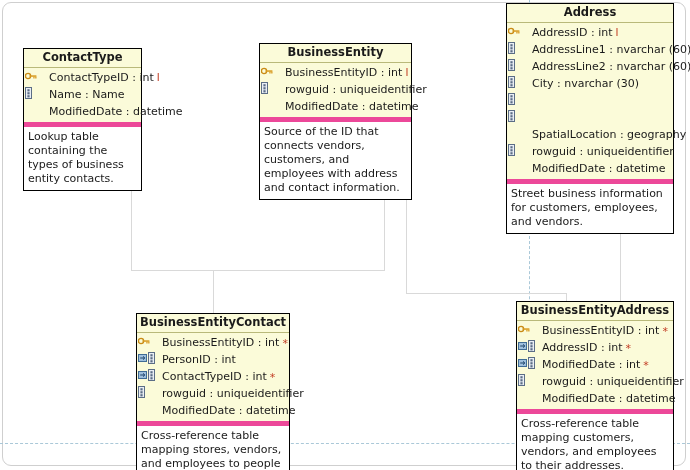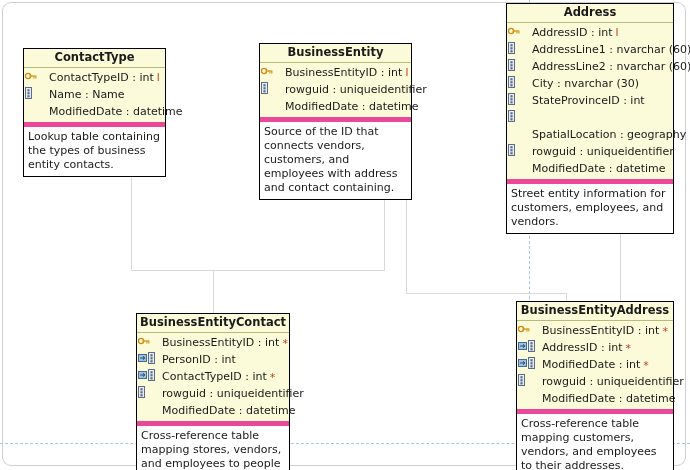--- a/index.html
+++ b/index.html
@@ -125,21 +125,21 @@
       <div class="conn h" style="left: 131px; top: 270px; width: 82px; background: rgb(217, 217, 217);"></div>
       <div class="conn v" style="left: 213px; top: 270px; height: 43px; background: rgb(217, 217, 217);"></div>
       <div class="conn v" style="left: 384px; top: 165px; height: 105px; background: rgb(217, 217, 217);"></div>
       <div class="conn h" style="left: 213px; top: 270px; width: 172px; background: rgb(217, 217, 217);"></div>
       <div class="conn v" style="left: 406px; top: 165px; height: 128px; background: rgb(217, 217, 217);"></div>
       <div class="conn h" style="left: 406px; top: 293px; width: 160px; background: rgb(217, 217, 217);"></div>
       <div class="conn v" style="left: 566px; top: 293px; height: 9px; background: rgb(217, 217, 217);"></div>
       <div class="conn v" style="left: 620px; top: 188px; height: 114px; background: rgb(217, 217, 217);"></div>
     </div>
   <div id="entities">
-      <div class="entity" style="left: 23px; top: 48px; width: 143px; background: rgb(251, 251, 217); border-color: rgb(0, 0, 0);">
+      <div class="entity" style="left: 23px; top: 48px; width: 119px; background: rgb(251, 251, 217); border-color: rgb(0, 0, 0);">
         <div class="entity-title">ContactType</div>
         <div class="attr-list">
           <div class="attr">
             <span class="icon-slot">
               <span class="ic"><svg width="12" height="10" viewBox="0 0 12 10">
                   <circle cx="3" cy="5" r="2.6" fill="none" stroke="#c98a14" stroke-width="1.4"></circle>
                   <rect x="4.6" y="4.3" width="6.8" height="1.5" fill="#d79a20"></rect>
                   <rect x="8.3" y="5.7" width="1.3" height="1.8" fill="#d79a20"></rect>
                   <rect x="10.2" y="5.7" width="1.3" height="1.8" fill="#d79a20"></rect>
                 </svg></span>
@@ -193,21 +193,21 @@
             </span>
             <span class="attr-text">rowguid : uniqueidentifier</span>
           </div>
           <div class="attr">
             <span class="icon-slot">
               <span class="ic"></span>
             </span>
             <span class="attr-text">ModifiedDate : datetime</span>
           </div>
         </div>
-        <div class="desc">Source of the ID that connects vendors, customers, and employees with address and contact containing.</div>
+        <div class="desc">Source of the ID that connects vendors, customers, and employees with address and contact information.</div>
       </div>
       <div class="entity" style="left: 506px; top: 3px; width: 168px; background: #fca5a5; border-color: rgb(0, 0, 0);">
         <div class="entity-title">Address</div>
         <div class="attr-list">
           <div class="attr">
             <span class="icon-slot">
               <span class="ic"><svg width="12" height="10" viewBox="0 0 12 10">
                   <circle cx="3" cy="5" r="2.6" fill="none" stroke="#c98a14" stroke-width="1.4"></circle>
                   <rect x="4.6" y="4.3" width="6.8" height="1.5" fill="#d79a20"></rect>
                   <rect x="8.3" y="5.7" width="1.3" height="1.8" fill="#d79a20"></rect>
@@ -252,21 +252,20 @@
           </div>
           <div class="attr">
             <span class="icon-slot">
               <span class="ic"><svg width="7" height="12" viewBox="0 0 7 12">
                   <rect x="0.5" y="0.5" width="6" height="11" fill="#e9eef5" stroke="#5b6d86" stroke-width="1"></rect>
                   <rect x="2.4" y="2.2" width="2.2" height="2.2" fill="#5b6d86"></rect>
                   <rect x="2.4" y="5.2" width="2.2" height="2.2" fill="#5b6d86"></rect>
                   <rect x="2.4" y="8.2" width="2.2" height="2.2" fill="#5b6d86"></rect>
                 </svg></span>
             </span>
-            <span class="attr-text">StateProvinceID : int</span>
           </div>
           <div class="attr">
             <span class="icon-slot">
               <span class="ic"><svg width="7" height="12" viewBox="0 0 7 12">
                   <rect x="0.5" y="0.5" width="6" height="11" fill="#e9eef5" stroke="#5b6d86" stroke-width="1"></rect>
                   <rect x="2.4" y="2.2" width="2.2" height="2.2" fill="#5b6d86"></rect>
                   <rect x="2.4" y="5.2" width="2.2" height="2.2" fill="#5b6d86"></rect>
                   <rect x="2.4" y="8.2" width="2.2" height="2.2" fill="#5b6d86"></rect>
                 </svg></span>
             </span>
@@ -288,21 +287,21 @@
             </span>
             <span class="attr-text">rowguid : uniqueidentifier</span>
           </div>
           <div class="attr">
             <span class="icon-slot">
               <span class="ic"></span>
             </span>
             <span class="attr-text">ModifiedDate : datetime</span>
           </div>
         </div>
-        <div class="desc">Street entity information for customers, employees, and vendors.</div>
+        <div class="desc">Street business information for customers, employees, and vendors.</div>
       </div>
       <div class="entity" style="left: 136px; top: 313px; width: 154px; background: rgb(251, 251, 217); border-color: rgb(0, 0, 0);">
         <div class="entity-title">BusinessEntityContact</div>
         <div class="attr-list">
           <div class="attr">
             <span class="icon-slot">
               <span class="ic"><svg width="12" height="10" viewBox="0 0 12 10">
                   <circle cx="3" cy="5" r="2.6" fill="none" stroke="#c98a14" stroke-width="1.4"></circle>
                   <rect x="4.6" y="4.3" width="6.8" height="1.5" fill="#d79a20"></rect>
                   <rect x="8.3" y="5.7" width="1.3" height="1.8" fill="#d79a20"></rect>

